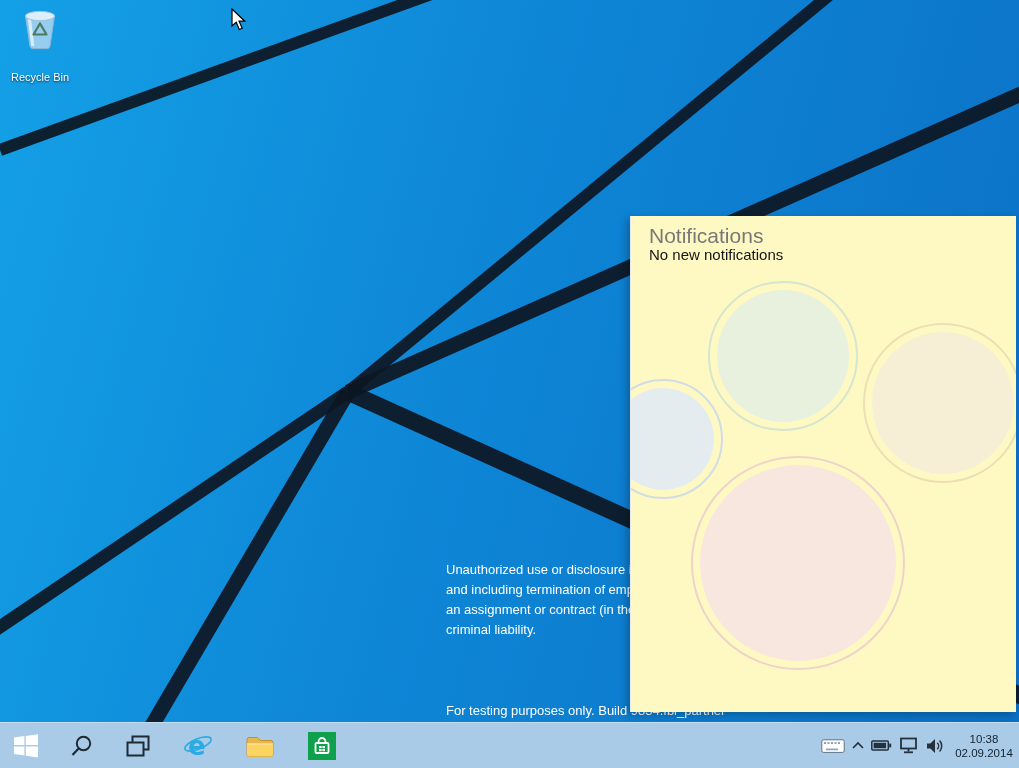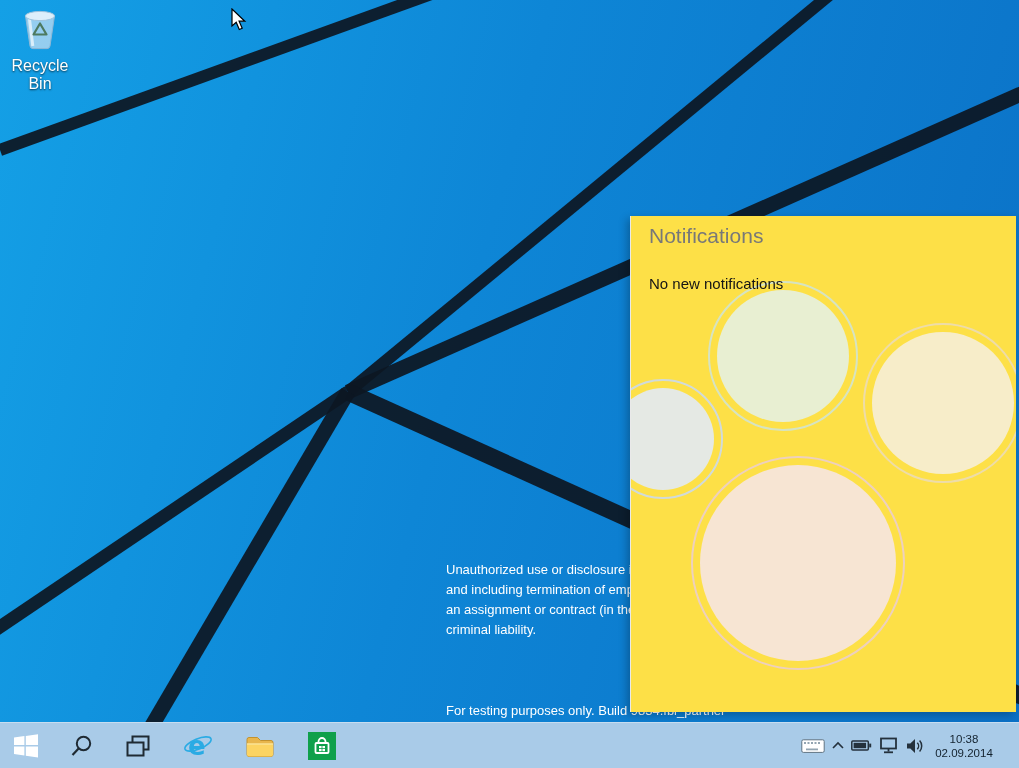--- a/index.html
+++ b/index.html
@@ -7,44 +7,44 @@
     width:1019px;height:768px;overflow:hidden;position:relative;
     font-family:"Liberation Sans", sans-serif;
     background:linear-gradient(105deg,#14a0e6 0%,#0e86d6 45%,#0b70c6 100%);
     user-select:none;
   }
   
   #beams{position:absolute;left:0;top:0;z-index:1;pointer-events:none;}
   
   .desktop-icon{position:absolute;left:2px;top:6px;width:76px;text-align:center;z-index:3;cursor:default;}
   .desktop-icon .label{
-    color:#fff;font-size:16px;margin-top:1px;
+    color:#fff;font-size:11px;margin-top:15px;
     text-shadow:0 1px 2px rgba(0,0,0,.7);
   }
   
   .watermark{
     position:absolute;left:446px;z-index:2;color:#fff;
     font-size:13px;line-height:20px;white-space:nowrap;
   }
   #wm-block{top:560px;}
   #wm-build{top:701px;}
   
   #notif-panel{
     position:absolute;left:630px;top:216px;width:385px;height:496px;
-    background:#fde047;z-index:5;overflow:hidden;
+    background:#fef9c3;z-index:5;overflow:hidden;
     box-shadow:-3px 3px 8px rgba(0,0,0,.25);
     border-left:1px solid #e9e9e9;
     text-align:right;
   }
   #notif-title{
     position:absolute;left:18px;top:8px;
     font-size:21px;color:#787878;font-weight:400;
   }
   #notif-empty{
-    position:absolute;left:18px;top:59px;
+    position:absolute;left:18px;top:30px;
     font-size:15px;color:#151515;
   }
   .panel-circle{position:absolute;border-radius:50%;opacity:.9;}
   .panel-circle .fill{position:absolute;inset:7px;border-radius:50%;}
   #circ-blue  {left:-28px;top:163px;width:116px;height:116px;border:2px solid #ccdaeb;}
   #circ-blue  .fill{background:#e3ebf5;}
   #circ-green {left:77px;top:65px;width:146px;height:146px;border:2px solid #d2e4d0;}
   #circ-green .fill{background:#e6f1e2;}
   #circ-yellow{left:232px;top:107px;width:156px;height:156px;border:2px solid #ecdcb4;}
   #circ-yellow .fill{background:#f7efd8;}
@@ -64,21 +64,21 @@
   #btn-search{margin-left:12px;}
   #btn-taskview{margin-left:12px;}
   #btn-ie{margin-left:16px;}
   #btn-explorer{margin-left:18px;}
   #btn-store{margin-left:18px;}
   .store-tile{
     width:28px;height:28px;background:#0fa04b;display:flex;
     align-items:center;justify-content:center;
   }
   #tray{
-    margin-left:auto;margin-right:20px;display:flex;align-items:center;gap:3px;
+    margin-left:auto;margin-right:0;display:flex;align-items:center;gap:3px;
     height:33px;
   }
   .tray-icon{display:flex;align-items:center;justify-content:center;cursor:pointer;padding:2px;}
   #clock{
     text-align:center;color:#13222e;font-size:11.5px;line-height:14px;
     cursor:pointer;padding:0 4px;min-width:62px;
   }
   
   #cursor{position:absolute;left:231px;top:8px;z-index:30;pointer-events:none;}
 </style>

